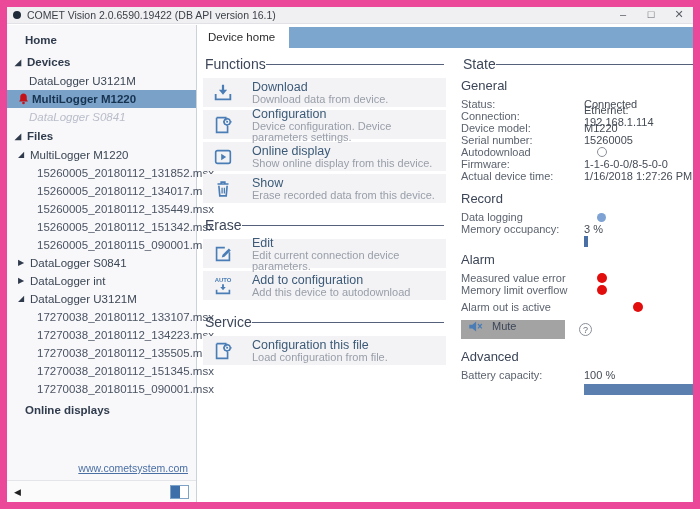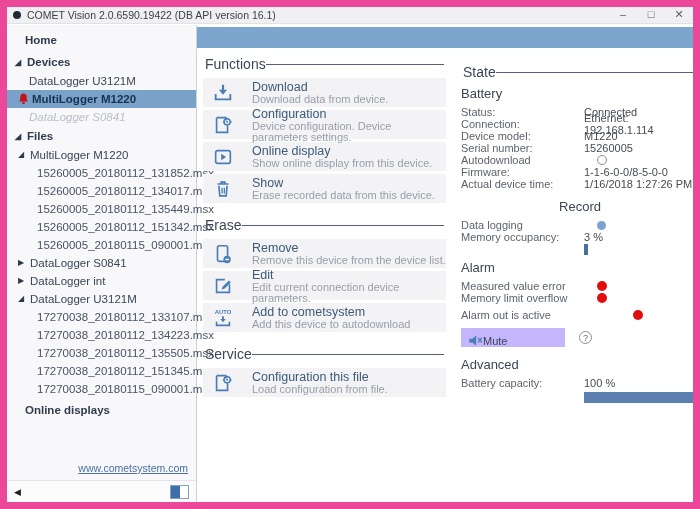--- a/index.html
+++ b/index.html
@@ -37,21 +37,21 @@
   .panel-toggle { width:19px; height:14px; border:1px solid #7da3c8; background:#fff; display:flex; cursor:pointer; }
   .panel-toggle .half { width:9px; height:100%; background:#3f6fa8; }
 
   
   .content { flex:1; display:flex; flex-direction:column; background:#fff; }
   .tabbar { height:23px; display:flex; background:#fff; flex:0 0 auto; }
   .tab-active { width:92px; padding-left:11px; display:flex; align-items:center; font-size:11.5px; color:#2c2c2c; background:#fff; cursor:default; }
   .tab-fill { flex:1; background:#7da6cf; margin-top:2px; }
   .panels { flex:1; position:relative; }
   .col-left { position:absolute; left:6px; top:0; width:243px; }
-  .col-right { position:absolute; left:264px; top:8px; width:238px; }
+  .col-right { position:absolute; left:264px; top:0; width:238px; }
 
   .sec-h { display:flex; align-items:center; margin:8px 2px 6px 2px; }
   .sec-h .t { font-size:14px; color:#3d4759; white-space:nowrap; }
   .sec-h .line { flex:1; height:1px; background:#55617a; }
 
   .fn-btn { display:flex; align-items:center; gap:17px; background:#f3f3f6; margin-bottom:3px; height:29px; padding-left:8px; cursor:pointer; }
   .fn-ic { width:24px; height:24px; flex:0 0 auto; display:flex; align-items:center; justify-content:center; }
   .fn-txt { display:flex; flex-direction:column; justify-content:center; }
   .fn-title { font-size:12.5px; color:#3c5a77; line-height:14px; }
   .fn-desc { font-size:11px; color:#989ea8; line-height:11px; }
@@ -61,21 +61,21 @@
   .st-label { width:123px; color:#5c636e; flex:0 0 auto; }
   .st-val { color:#454b55; }
   .dot { width:9px; height:9px; border-radius:50%; margin-left:13px; flex:0 0 auto; }
   .dot-blue { background:#7ea2d4; }
   .dot-red { background:#e20d0d; width:10px; height:10px; }
   .circle-empty { width:10px; height:10px; border-radius:50%; border:1px solid #8a9097; background:#fff; margin-left:13px; }
   .bar-track { width:117px; height:11px; margin-left:123px; }
   .bar-fill { height:100%; background:#5b7fae; }
   .mem-fill { background:#4a6fa5; }
   .mute-row { display:flex; align-items:center; margin-top:7px; height:19px; }
-  .mute-btn { width:104px; height:19px; background:#c4b5fd; display:flex; align-items:flex-end; padding-left:7px; font-size:11px; color:#3c4657; cursor:pointer; }
+  .mute-btn { width:104px; height:19px; background:#a3a3a3; display:flex; align-items:flex-start; gap:9px; padding-left:7px; font-size:11px; color:#3c4657; cursor:pointer; }
   .help-circle { width:13px; height:13px; border-radius:50%; border:1px solid #8a9097; color:#6a7078; font-size:9px; display:flex; align-items:center; justify-content:center; margin-left:14px; cursor:pointer; }
 
   svg { display:block; }
 </style>
 </head>
 <body>
 
 <div class="app">
 
   <div class="titlebar">
@@ -152,20 +152,21 @@
       <div class="side-bottom">
         <span class="back-arrow">◀</span>
         <span class="panel-toggle">
             <span class="half"></span>
           </span>
       </div>
     </div>
 
     <div class="content">
       <div class="tabbar">
+        <div class="tab-active">Device home</div>
         <div class="tab-fill"></div>
       </div>
 
       <div class="panels">
 
         <div class="col-left">
           <div class="sec-h">
             <span class="t">Functions</span>
               <span class="line"></span>
           </div>
@@ -224,33 +225,20 @@
               <span class="fn-title">Show</span>
               <span class="fn-desc">Erase recorded data from this device.</span>
             </span>
           </div>
 
           <div class="sec-h" style="margin-top:14px;">
             <span class="t">Erase</span>
               <span class="line"></span>
           </div>
 
-          <div class="fn-btn">
-            <span class="fn-ic">
-              <svg width="22" height="22" viewBox="0 0 24 24">
-                  <rect x="6" y="3" width="11" height="17" rx="2" stroke="#4a7db5" stroke-width="1.8" fill="none"></rect>
-                  <circle cx="16.5" cy="18" r="4" fill="#4a7db5"></circle>
-                  <path d="M14.5 18h4" stroke="#fff" stroke-width="1.6"></path>
-                </svg>
-            </span>
-            <span class="fn-txt">
-              <span class="fn-title">Remove</span>
-              <span class="fn-desc">Remove this device from the device list.</span>
-            </span>
-          </div>
 
           <div class="fn-btn">
             <span class="fn-ic">
               <svg width="22" height="22" viewBox="0 0 24 24">
                   <path d="M14 5H5v14h14v-9" stroke="#4a7db5" stroke-width="1.8" fill="none"></path>
                   <path d="M11.5 12.8L18.4 6l2.1 2.1-6.9 6.8-3 .9z" fill="#4a7db5"></path>
                 </svg>
             </span>
             <span class="fn-txt">
               <span class="fn-title">Edit</span>
@@ -261,21 +249,21 @@
           <div class="fn-btn">
             <span class="fn-ic">
               <svg width="22" height="22" viewBox="0 0 24 24">
                   <text x="12" y="8" text-anchor="middle" font-size="6.5" font-weight="bold" fill="#4a7db5">AUTO</text>
                   <path d="M12 10v4" stroke="#4a7db5" stroke-width="2" fill="none"></path>
                   <path d="M9 13h6l-3 3.5z" fill="#4a7db5"></path>
                   <path d="M5 16v4h14v-4" stroke="#4a7db5" stroke-width="1.8" fill="none"></path>
                 </svg>
             </span>
             <span class="fn-txt">
-              <span class="fn-title">Add to cometsystem</span>
+              <span class="fn-title">Add to configuration</span>
               <span class="fn-desc">Add this device to autodownload</span>
             </span>
           </div>
 
           <div class="sec-h" style="margin-top:14px;">
             <span class="t">Service</span>
               <span class="line"></span>
           </div>
 
           <div class="fn-btn">
@@ -293,21 +281,21 @@
             </span>
           </div>
         </div>
 
         <div class="col-right">
           <div class="sec-h">
             <span class="t">State</span>
               <span class="line"></span>
           </div>
 
-          <div class="sub-h">Battery</div>
+          <div class="sub-h">General</div>
           <div class="st-row">
             <span class="st-label">Status:</span>
             <span class="st-val">Connected</span>
           </div>
           <div class="st-row">
             <span class="st-label">Connection:</span>
             <span class="st-val">Ethernet: 192.168.1.114</span>
           </div>
           <div class="st-row">
             <span class="st-label">Device model:</span>
@@ -323,21 +311,21 @@
           </div>
           <div class="st-row">
             <span class="st-label">Firmware:</span>
             <span class="st-val">1-1-6-0-0/8-5-0-0</span>
           </div>
           <div class="st-row">
             <span class="st-label">Actual device time:</span>
             <span class="st-val">1/16/2018 1:27:26 PM</span>
           </div>
 
-          <div class="sub-h" style="margin-top:9px;text-align:center;">Record</div>
+          <div class="sub-h" style="margin-top:9px;">Record</div>
           <div class="st-row">
             <span class="st-label">Data logging</span>
             <span class="dot dot-blue"></span>
           </div>
           <div class="st-row">
             <span class="st-label">Memory occupancy:</span>
             <span class="st-val">3 %</span>
           </div>
           <div class="bar-track" style="margin-top:1px;">
             <div class="bar-fill mem-fill" style="width: 3%;"></div>

